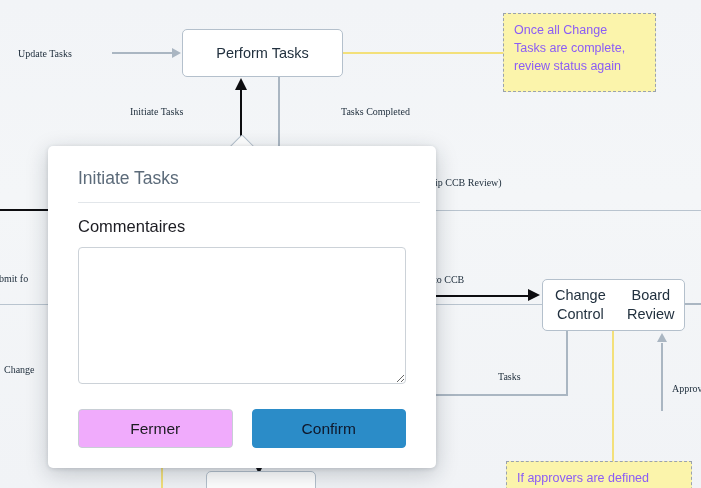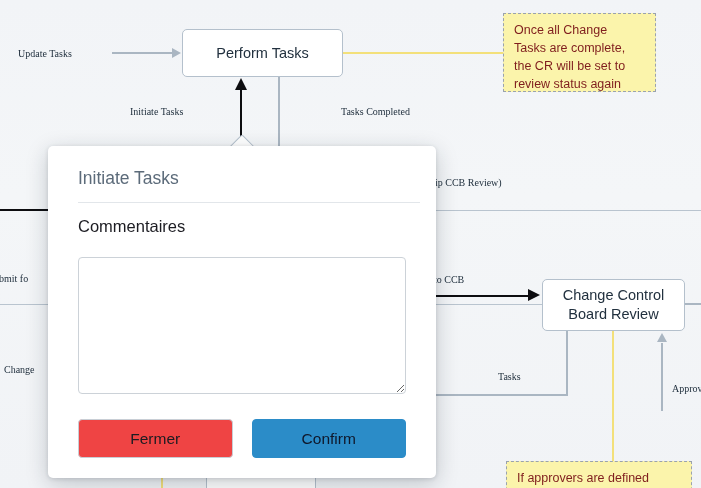--- a/index.html
+++ b/index.html
@@ -114,21 +114,21 @@
     border: 1px solid #b4c0cc;
     transform: rotate(45deg);
     border-radius: 2px;
   }
 
   
   .note {
     position: absolute;
     background: #fbf4ab;
     border: 1.5px dashed #9aa2ae;
-    color: #7f1d1d;
+    color: #8b5cf6;
     font-size: 12.5px;
     line-height: 18px;
     padding: 7px 10px;
     box-sizing: border-box;
   }
 
   
   #modal {
     position: absolute;
     left: 48px;
@@ -155,21 +155,21 @@
     margin: 0 0 0 14px;
   }
 
   .modal-body {
     padding: 14px 14px 0 14px;
   }
 
   .field-label {
     font-size: 16.5px;
     color: #1c1c22;
-    margin-bottom: 21px;
+    margin-bottom: 11px;
     font-family: "Liberation Sans", sans-serif;
   }
 
   .comment-box {
     width: 100%;
     height: 137px;
     box-sizing: border-box;
     border: 1px solid #ccd2d8;
     border-radius: 4px;
     background: #fff;
@@ -194,21 +194,21 @@
     font-size: 15.5px;
     font-family: "Liberation Sans", sans-serif;
     cursor: pointer;
     display: flex;
     align-items: center;
     justify-content: center;
     box-sizing: border-box;
   }
 
   .btn-secondary {
-    background: #ef4444;
+    background: #f0abfc;
     border: 1px solid #c8ced5;
     color: #1c1c22;
   }
 
   .btn-primary {
     background: #2b8cc8;
     border: 1px solid #2b8cc8;
     color: #0f172a;
   }
 </style>
@@ -237,37 +237,36 @@
 
     <div class="conn dark v" style="left:240px; top:90px; height:68px;"></div>
     <div class="arrow up dark" style="left:235px; top:78px;"></div>
     <div class="edge-label" style="left:130px; top:106px;">Initiate Tasks</div>
 
     <div class="gateway" style="left:228px; top:140px; width:26px; height:26px;"></div>
 
     <div class="note" style="left:503px; top:13px; width:153px; height:79px;">
       <div>Once all Change</div>
       <div>Tasks are complete,</div>
-      <div>the CR will be set to</div>
       <div>review status again</div>
     </div>
 
     <div class="edge-label" style="left:430px; top:177px;">kip CCB Review)</div>
 
     <div class="conn dark h" style="left:0px; top:209px; width:70px;"></div>
 
     <div class="edge-label" style="left:-6px; top:273px;">ubmit fo</div>
 
     <div class="edge-label" style="left:4px; top:364px;text-align:right;">Change</div>
 
     <div class="conn dark h" style="left:436px; top:295px; width:100px;"></div>
     <div class="arrow right dark" style="left:528px; top:289px;"></div>
     <div class="edge-label" style="left:434px; top:274px;">to CCB</div>
 
-    <div class="task-box" style="left:542px; top:279px; width:143px; height:52px; flex-direction:column;justify-content:center;">
+    <div class="task-box" style="left:542px; top:279px; width:143px; height:52px; flex-direction:row;justify-content:center;">
       <span>Change Control</span>
       <span>Board Review</span>
     </div>
 
     <div class="conn h" style="left:685px; top:303px; width:16px;"></div>
 
     <div class="conn v" style="left:566px; top:331px; height:64px;"></div>
     <div class="conn h" style="left:436px; top:394px; width:132px;"></div>
     <div class="edge-label" style="left:498px; top:371px;">Tasks</div>
 

